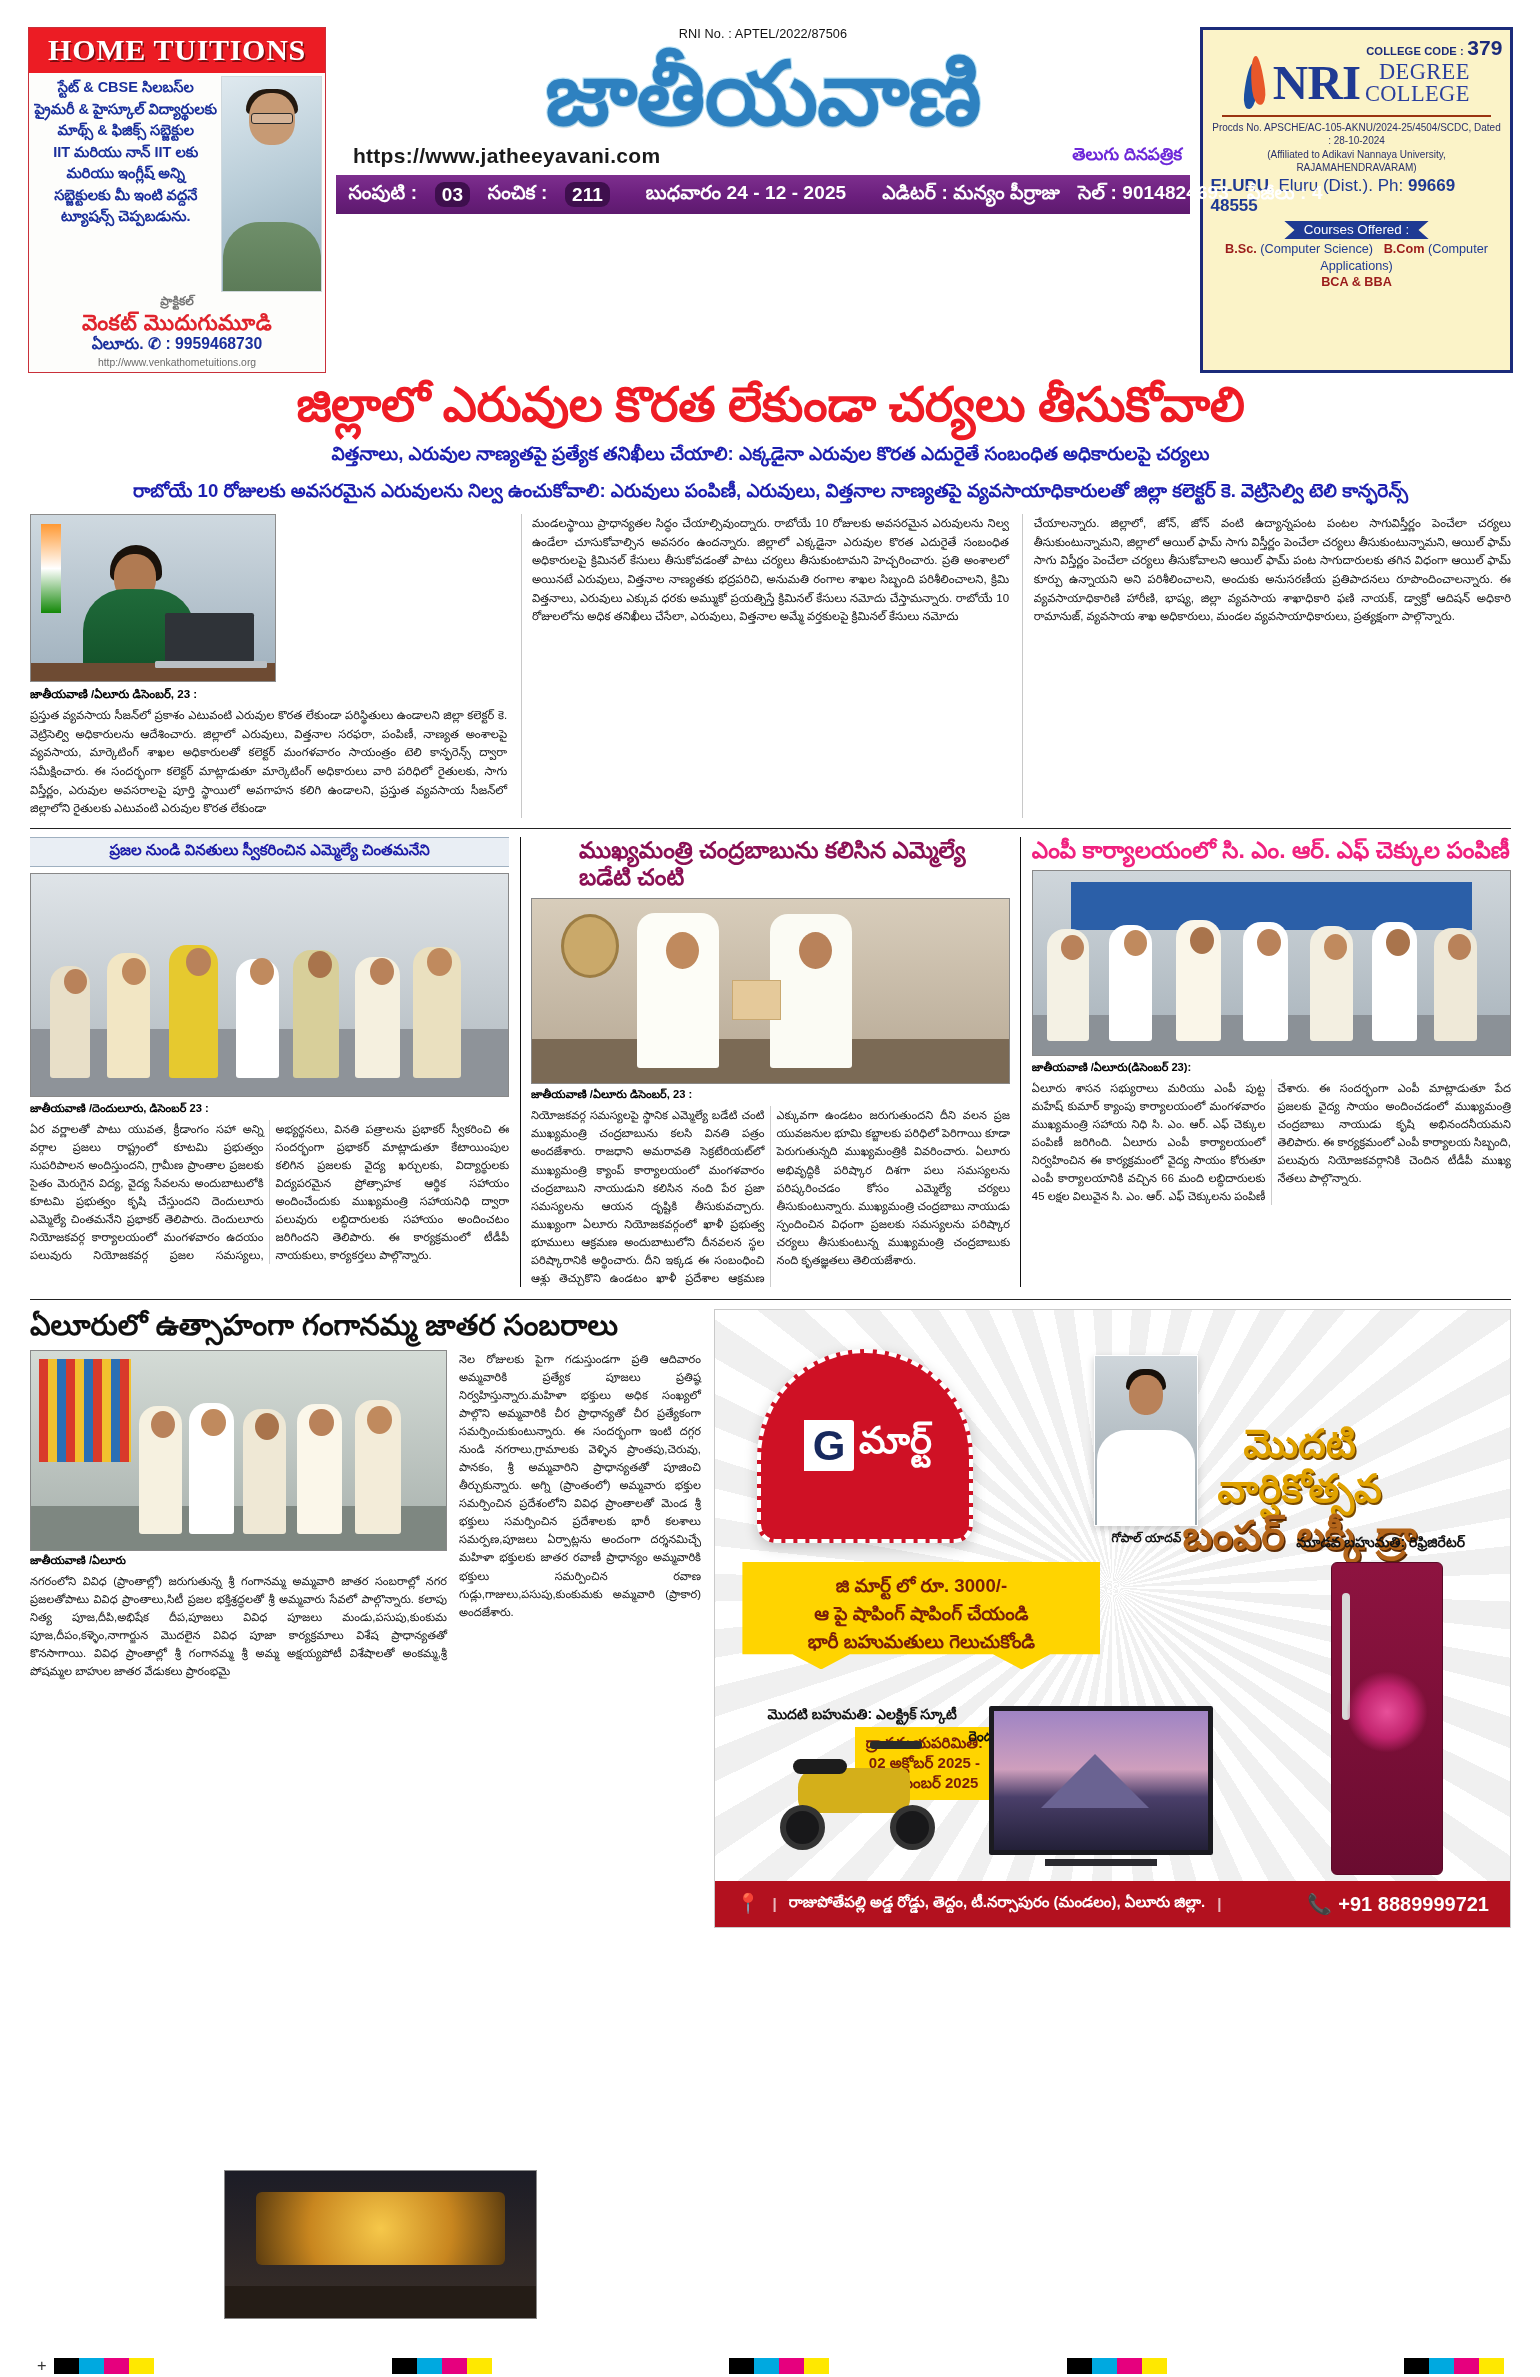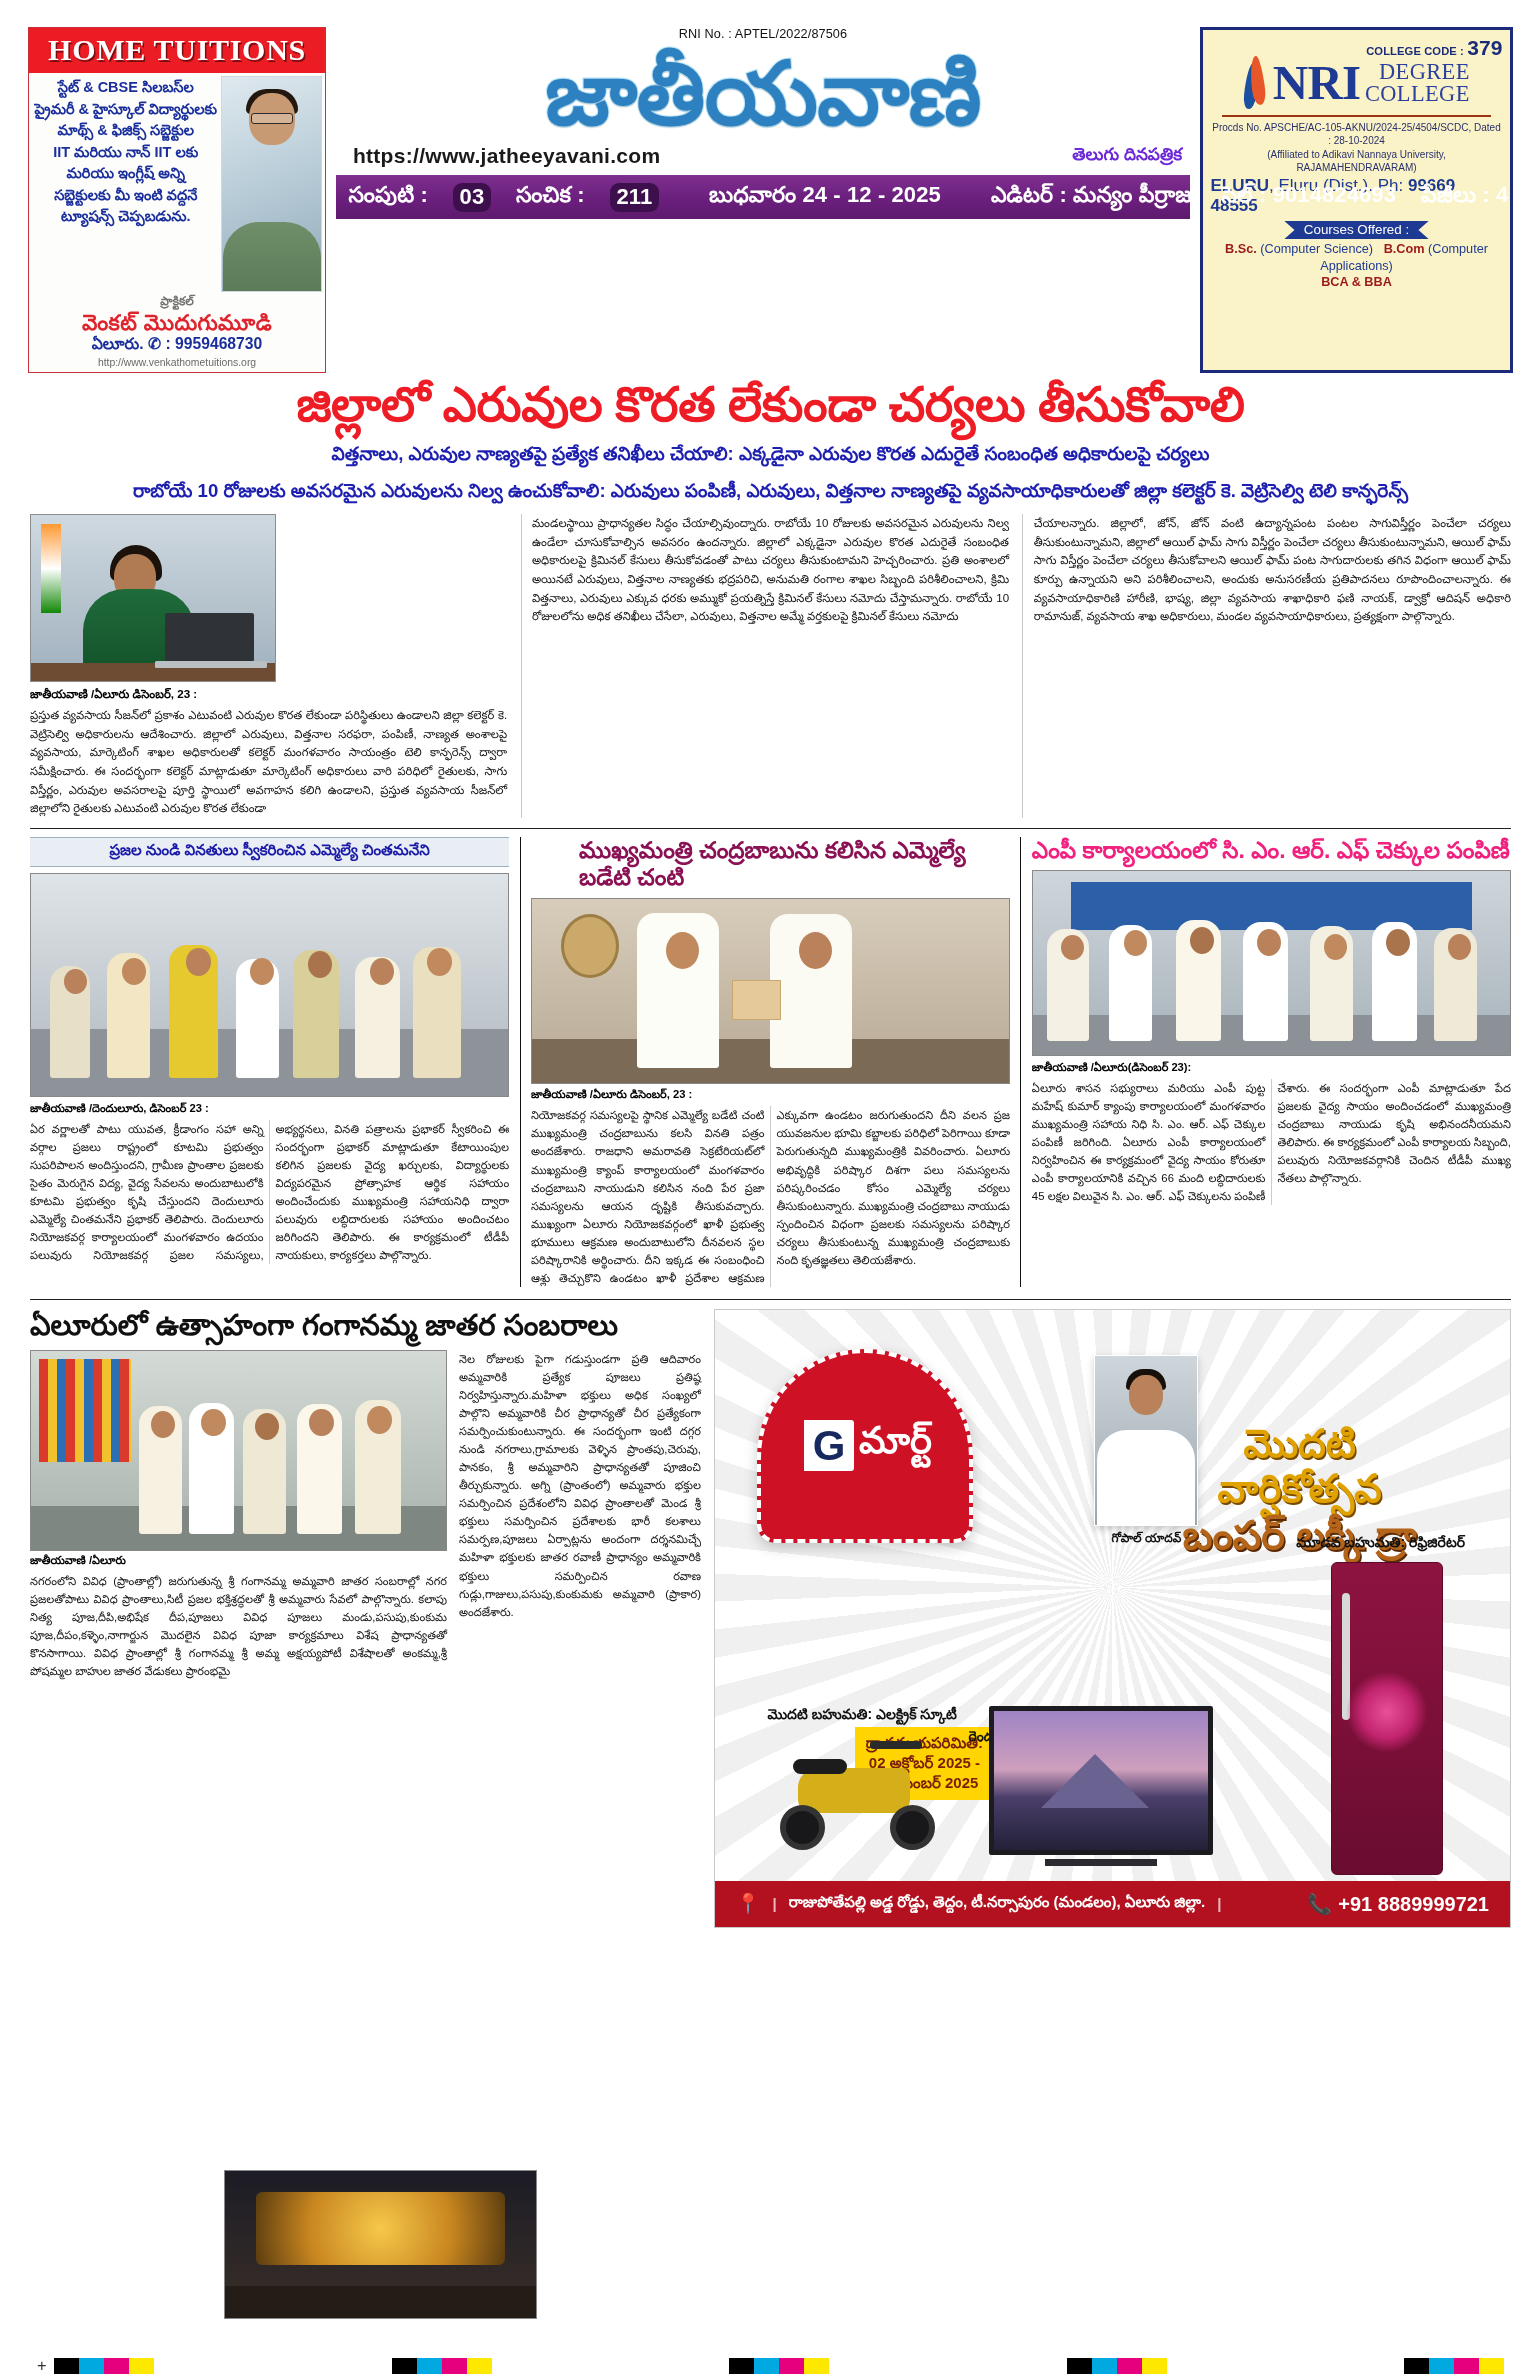--- a/index.html
+++ b/index.html
@@ -155,24 +155,24 @@
     font-weight: bold;
     color: #6d28d9;
   }
   .infobar {
     margin-top: 7.5px;
     width: 100%;
     background: linear-gradient(180deg,#7d2f8e 0%,#6b1f7d 55%,#5d1a6e 100%);
     color: #ffffff;
     display: flex;
     align-items: center;
-    gap: 25px;
+    gap: 18px;
     padding: 6.7px 12px;
     font-family: "Liberation Sans", sans-serif;
-    font-size: 22px;
+    font-size: 19px;
     font-weight: bold;
     letter-spacing: 0.1px;
   }
   .infobar .chip {
     background: #3e0f4d;
     padding: 1.5px 6.7px;
     border-radius: 9px;
   }
   .infobar .sp { flex: 0 0 auto; }
   .infobar .gap { flex: 1 1 auto; }
@@ -744,20 +744,25 @@
           <div class="sh"></div>
         </div>
         <div class="gm-ceo-name">గోపాల్ యాదవ్</div>
 
         <div class="gm-right-text">
           <div class="l1">మొదటి</div>
           <div class="l2">వార్షికోత్సవ</div>
           <div class="l3">బంపర్ లక్కీ డ్రా</div>
         </div>
 
+        <div class="gm-yellow">
+          <div>జి మార్ట్ లో రూ. 3000/-</div>
+          <div>ఆ పై షాపింగ్ షాపింగ్ చేయండి</div>
+          <div>భారీ బహుమతులు గెలుచుకోండి</div>
+        </div>
 
         <div class="gm-draw">
           <div>డ్రా సమయపరిమితి:</div>
           <div>02 అక్టోబర్ 2025 -</div>
           <div>27 డిసెంబర్ 2025</div>
         </div>
 
         <div class="gm-prize-cap" style="left:52px;bottom:201px;">మొదటి బహుమతి: ఎలక్ట్రిక్ స్కూటీ</div>
         <div class="gm-prize-cap" style="left:253px;bottom:179px;">రెండవ బహుమతి: 55" ఇంచ్ LEDటీవీ</div>
         <div class="gm-prize-cap" style="right:45px;bottom:373px;">మూడవ బహుమతి: రిఫ్రిజిరేటర్</div>

